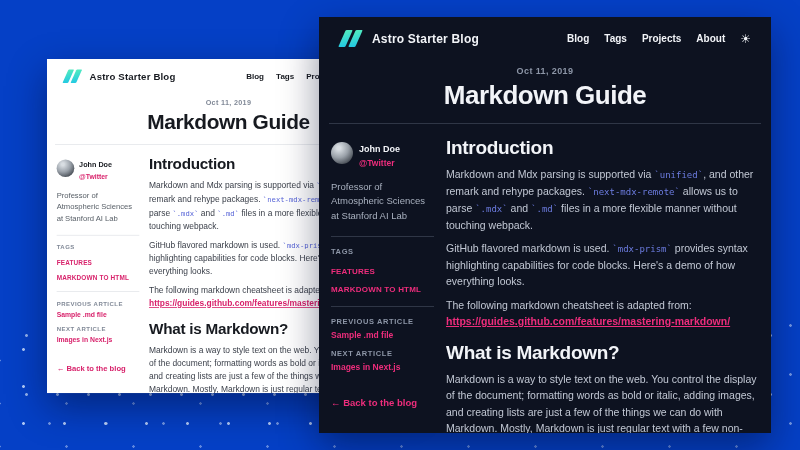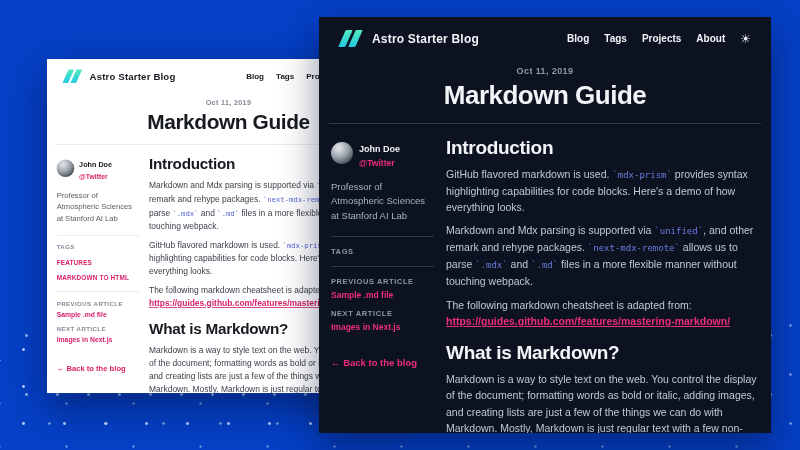--- a/index.html
+++ b/index.html
@@ -177,32 +177,36 @@
         <div class="who">
           <span class="avatar"></span>
           <span>
             <span class="aname">John Doe</span>
             <a class="ahandle">@Twitter</a>
           </span>
         </div>
         <div class="bio">Professor of Atmospheric Sciences at Stanford AI Lab</div>
         <div class="srule"></div>
         <div class="slabel">TAGS</div>
+        <div class="tags">
+          <a>FEATURES</a>
+          <a>MARKDOWN TO HTML</a>
+        </div>
         <div class="srule"></div>
         <div class="slabel">PREVIOUS ARTICLE</div>
         <a class="slink">Sample .md file</a>
         <div class="slabel">NEXT ARTICLE</div>
         <a class="slink">Images in Next.js</a>
         <a class="back">← Back to the blog</a>
       </aside>
 
       <main class="art">
         <h2 class="first">Introduction</h2>
+        <p><span>Markdown and Mdx parsing is supported via </span><code>`unified`</code><span>, and other remark and rehype packages. </span><code>`next-mdx-remote`</code><span> allows us to parse </span><code>`.mdx`</code><span> and </span><code>`.md`</code><span> files in a more flexible manner without touching webpack.</span></p>
         <p><span>GitHub flavored markdown is used. </span><code>`mdx-prism`</code><span> provides syntax highlighting capabilities for code blocks. Here's a demo of how everything looks.</span></p>
-        <p><span>Markdown and Mdx parsing is supported via </span><code>`unified`</code><span>, and other remark and rehype packages. </span><code>`next-mdx-remote`</code><span> allows us to parse </span><code>`.mdx`</code><span> and </span><code>`.md`</code><span> files in a more flexible manner without touching webpack.</span></p>
         <p><span>The following markdown cheatsheet is adapted from:</span><br><a class="doclink">https://guides.github.com/features/mastering-markdown/</a></p>
         <h2>What is Markdown?</h2>
         <p><span>Markdown is a way to style text on the web. You control the display of the document; formatting words as bold or italic, adding images, and creating lists are just a few of the things we can do with Markdown. Mostly, Markdown is just regular text with a few non-alphabetic characters thrown in, like </span></p>
 
       </main>
     </div>
 
   </div>
 </div>
 

